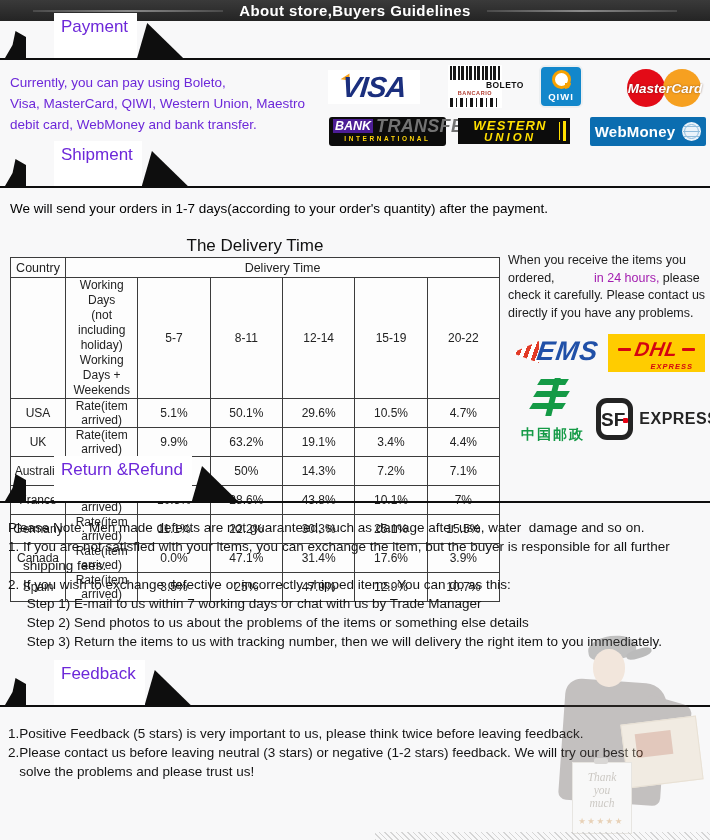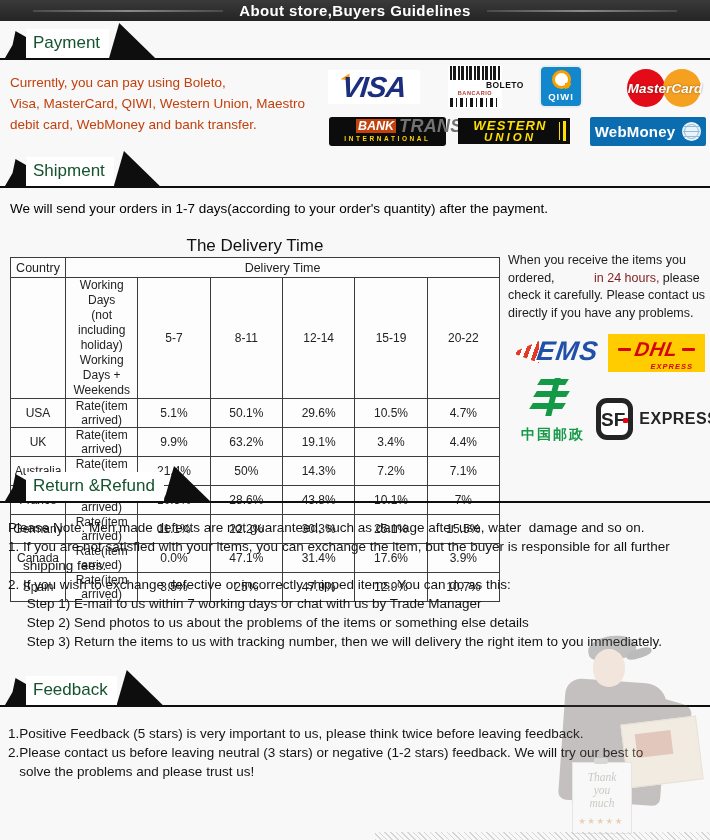--- a/index.html
+++ b/index.html
@@ -13,31 +13,31 @@
   .topbar{position:absolute;left:0;top:0;width:710px;height:21px;background:linear-gradient(#3a3a3a,#242424);
     display:flex;align-items:center;justify-content:center;gap:16px;}
   .topbar .line{width:190px;height:2px;background:linear-gradient(90deg,#4a4a4a,#8a8a8a,#4a4a4a);}
   .topbar .title{color:#fff;font-weight:bold;font-size:15px;letter-spacing:.4px;white-space:nowrap;}
 
   
   .ribbon{position:absolute;left:0;width:710px;height:36px;display:flex;align-items:flex-end;
     padding-left:5px;border-bottom:2px solid #0e0e0e;box-sizing:border-box;}
   .tri-left{width:21px;height:27px;background:#0e0e0e;
     clip-path:polygon(50% 0,100% 22%,100% 100%,0 100%,36% 52%);}
-  .ribbon .label{background:#fff;padding:1px 9px 2px 7px;font-size:17px;color:#14532d;line-height:26px;}
+  .ribbon .label{background:#fff;padding:1px 9px 18px 7px;font-size:17px;color:#6d28d9;line-height:26px;margin-left:28px;}
   .tri-right{width:46px;height:35px;background:#0e0e0e;clip-path:polygon(22% 0,100% 100%,0 100%);}
   #hdr-payment{top:24px;}
   #hdr-shipment{top:152px;}
   #hdr-return{top:467px;}
   #hdr-feedback{top:671px;}
 
   .pre{white-space:pre-wrap;}
 
   
-  .payment-text{position:absolute;left:10px;top:72px;width:318px;font-size:13.5px;line-height:21px;color:#c2410c;}
+  .payment-text{position:absolute;left:10px;top:72px;width:318px;font-size:13.5px;line-height:21px;color:#6d28d9;}
   .pay-logos{position:absolute;left:325px;top:62px;width:383px;height:88px;}
   .pay-logos > div{position:absolute;}
 
   .logo-visa{left:3px;top:8px;width:92px;height:34px;background:#fff;display:flex;align-items:center;justify-content:center;}
   .visa-word{font-style:italic;font-weight:bold;font-size:29px;color:#1b2f7e;letter-spacing:-1px;transform:skewX(-6deg);}
   .visa-flame{position:absolute;left:13px;top:3px;width:0;height:0;border-left:8px solid transparent;
     border-right:1px solid transparent;border-bottom:7px solid #f7a21b;transform:rotate(8deg);}
 
   .logo-boleto{left:123px;top:3px;width:54px;height:43px;background:#fff;box-sizing:border-box;padding:1px 2px;}
   .barcode{height:14px;background:repeating-linear-gradient(90deg,#161616 0 2px,#fff 2px 3px,#161616 3px 6px,#fff 6px 8px);}
@@ -52,21 +52,21 @@
 
   .logo-mc{left:300px;top:7px;width:80px;height:38px;}
   .mc-c{position:absolute;top:0;width:38px;height:38px;border-radius:50%;}
   .mc-red{left:2px;background:#e30b17;}
   .mc-org{left:38px;background:#f6a020;}
   .mc-word{position:absolute;left:0;top:12px;width:100%;text-align:center;color:#fff;font-style:italic;font-weight:bold;
     font-size:13.5px;text-shadow:0 0 2px rgba(60,20,0,.55);}
 
   .logo-bank{left:4px;top:55px;width:117px;height:29px;background:#0c0c0c;border-radius:3px;box-sizing:border-box;padding:2px 4px 1px;}
   .bank-row{display:flex;align-items:center;gap:3px;}
-  .bank-word{background:#c2410c;color:#fff;font-style:italic;font-weight:bold;font-size:12.5px;padding:0 2px;line-height:14px;margin-left:23px;}
+  .bank-word{background:#4c1d95;color:#fff;font-style:italic;font-weight:bold;font-size:12.5px;padding:0 2px;line-height:14px;}
   .transfer-word{color:#737373;font-style:italic;font-weight:bold;font-size:18px;letter-spacing:.3px;line-height:14px;}
   .intl-word{color:#ffd60a;font-size:6.5px;font-weight:bold;letter-spacing:2.6px;text-align:center;margin-top:2px;}
 
   .logo-wu{left:133px;top:56px;width:112px;height:26px;background:#0c0c0c;display:flex;flex-direction:column;
     align-items:center;justify-content:center;position:relative;padding-right:8px;box-sizing:border-box;}
   .wu1{color:#ffdf00;font-style:italic;font-weight:bold;font-size:13px;letter-spacing:1.2px;line-height:12px;}
   .wu2{color:#ffdf00;font-style:italic;font-weight:bold;font-size:11.5px;letter-spacing:3px;line-height:10px;}
   .logo-wu::after{content:"";position:absolute;right:4px;top:3px;bottom:3px;width:3px;background:#ffdf00;box-shadow:-5px 0 0 -1px #ffdf00;}
 
   .logo-wm{left:265px;top:55px;width:116px;height:29px;background:#0b6db0;border-radius:2px;display:flex;
@@ -86,21 +86,21 @@
   .dtable thead tr:first-child{height:20px;}
   .dtable thead tr:first-child th{font-size:12.5px;}
   .dtable thead tr:nth-child(2){height:48px;}
   .dtable tbody tr{height:17px;}
   .c-country{width:50px;}
   .wd-cell{width:162px;text-align:left;padding:2px 7px;white-space:pre-line;line-height:15px;font-size:12px;}
   .day{width:51px;}
   .country-cell{text-align:left;padding-left:5px;}
 
   .note{position:absolute;left:508px;top:252px;width:200px;font-size:12.5px;line-height:17.5px;color:#1c1c1c;}
-  .note .red{color:#7f1d1d;padding-left:36px;}
+  .note .red{color:#a21caf;padding-left:36px;}
 
   
   .logo-ems{position:absolute;left:512px;top:337px;width:90px;height:30px;}
   .ems-wing{position:absolute;left:0;top:4px;width:27px;height:22px;
     background:repeating-linear-gradient(110deg,#e23a26 0 4px,#fff 4px 8px);
     clip-path:polygon(0 55%,100% 0,100% 100%);}
   .ems-word{position:absolute;left:25px;top:-1px;font-style:italic;font-weight:bold;font-size:27px;color:#2050a8;
     transform:skewX(-8deg);letter-spacing:1px;}
   .logo-dhl{position:absolute;left:608px;top:334px;width:97px;height:38px;background:#ffcc00;}
   .dhl-row{display:flex;align-items:center;justify-content:center;gap:4px;height:26px;margin-top:2px;}

